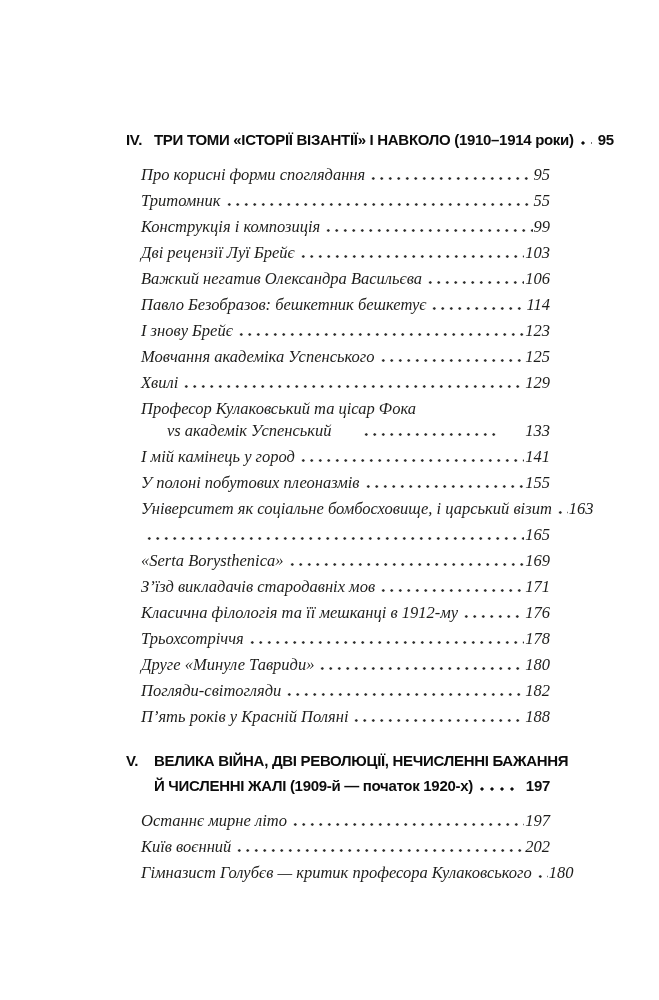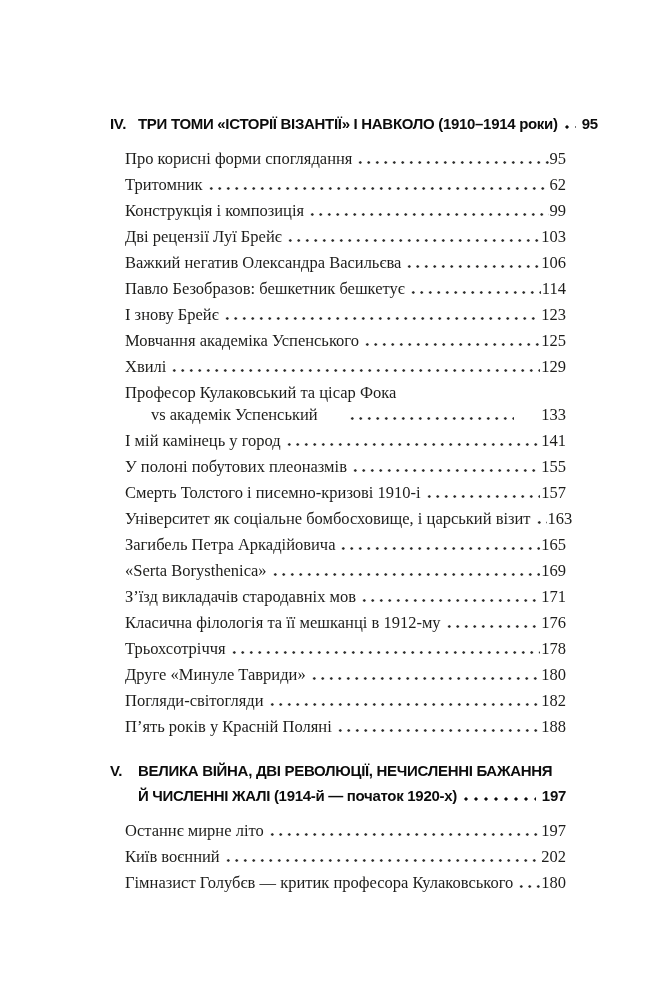--- a/index.html
+++ b/index.html
@@ -11,21 +11,21 @@
     overflow: hidden;
     font-family: "Liberation Serif", serif;
     color: #1d1d1b;
   }
   .toc {
     position: absolute;
     left: 110px;
     top: 111px;
     width: 456px;
   }
-  .toc-section { margin: 0; }
+  .toc-section { margin: 16px; }
   .toc-section + .toc-section { margin-top: 20px; }
 
   
   .section-header {
     display: flex;
     font-family: "Liberation Sans", sans-serif;
     font-weight: 700;
     font-size: 15px;
     letter-spacing: -0.3px;
     color: #0c0c0c;
@@ -41,21 +41,21 @@
     height: 8px;
     margin: 0 0 5px 4px;
     background-image: radial-gradient(circle, #0c0c0c 1.45px, rgba(0,0,0,0) 1.75px);
     background-size: 10px 8px;
     background-repeat: repeat-x;
     background-position: left center;
   }
   .header-page { margin-left: 6px; text-align: right; }
 
   
-  .entries { margin-top: 12px; padding-left: 15px; }
+  .entries { margin-top: 12px; padding-left: 15px; font-style: italic; }
   .entry { margin-bottom: 4px; }
   .entry-line {
     display: flex;
     align-items: baseline;
     line-height: 22px;
     font-size: 16.5px;
   }
   .entry-line .entry-title { white-space: nowrap; }
   .entry-line.cont { padding-left: 26px; gap: 26px; }
   .entry-leader {
@@ -92,21 +92,21 @@
             <div class="entry-line">
               <span class="entry-title">Про корисні форми споглядання</span>
               <span class="entry-leader"></span>
               <span class="entry-page">95</span>
             </div>
           </div>
           <div class="entry">
             <div class="entry-line">
               <span class="entry-title">Тритомник</span>
               <span class="entry-leader"></span>
-              <span class="entry-page">62</span>
+              <span class="entry-page">55</span>
             </div>
           </div>
           <div class="entry">
             <div class="entry-line">
               <span class="entry-title">Конструкція і композиція</span>
               <span class="entry-leader"></span>
               <span class="entry-page">99</span>
             </div>
           </div>
           <div class="entry">
@@ -170,35 +170,27 @@
           </div>
           <div class="entry">
             <div class="entry-line">
               <span class="entry-title">У полоні побутових плеоназмів</span>
               <span class="entry-leader"></span>
               <span class="entry-page">155</span>
             </div>
           </div>
           <div class="entry">
             <div class="entry-line">
-              <span class="entry-title">Смерть Толстого і писемно-кризові 1910-і</span>
-              <span class="entry-leader"></span>
-              <span class="entry-page">157</span>
-            </div>
-          </div>
-          <div class="entry">
-            <div class="entry-line">
               <span class="entry-title">Університет як соціальне бомбосховище, і царський візит</span>
               <span class="entry-leader"></span>
               <span class="entry-page">163</span>
             </div>
           </div>
           <div class="entry">
             <div class="entry-line">
-              <span class="entry-title">Загибель Петра Аркадійовича</span>
               <span class="entry-leader"></span>
               <span class="entry-page">165</span>
             </div>
           </div>
           <div class="entry">
             <div class="entry-line">
               <span class="entry-title">«Serta Borysthenica»</span>
               <span class="entry-leader"></span>
               <span class="entry-page">169</span>
             </div>
@@ -248,21 +240,21 @@
         </div>
       </section>
       <section class="toc-section">
         <div class="section-header">
           <span class="section-number">V.</span>
           <div class="section-title-block">
             <div class="header-line">
               <span class="header-text">ВЕЛИКА ВІЙНА, ДВІ РЕВОЛЮЦІЇ, НЕЧИСЛЕННІ БАЖАННЯ</span>
             </div>
             <div class="header-line">
-              <span class="header-text">Й ЧИСЛЕННІ ЖАЛІ (1914-й — початок 1920-х)</span>
+              <span class="header-text">Й ЧИСЛЕННІ ЖАЛІ (1909-й — початок 1920-х)</span>
               <span class="header-leader"></span>
               <span class="header-page">197</span>
             </div>
           </div>
         </div>
         <div class="entries">
           <div class="entry">
             <div class="entry-line">
               <span class="entry-title">Останнє мирне літо</span>
               <span class="entry-leader"></span>

